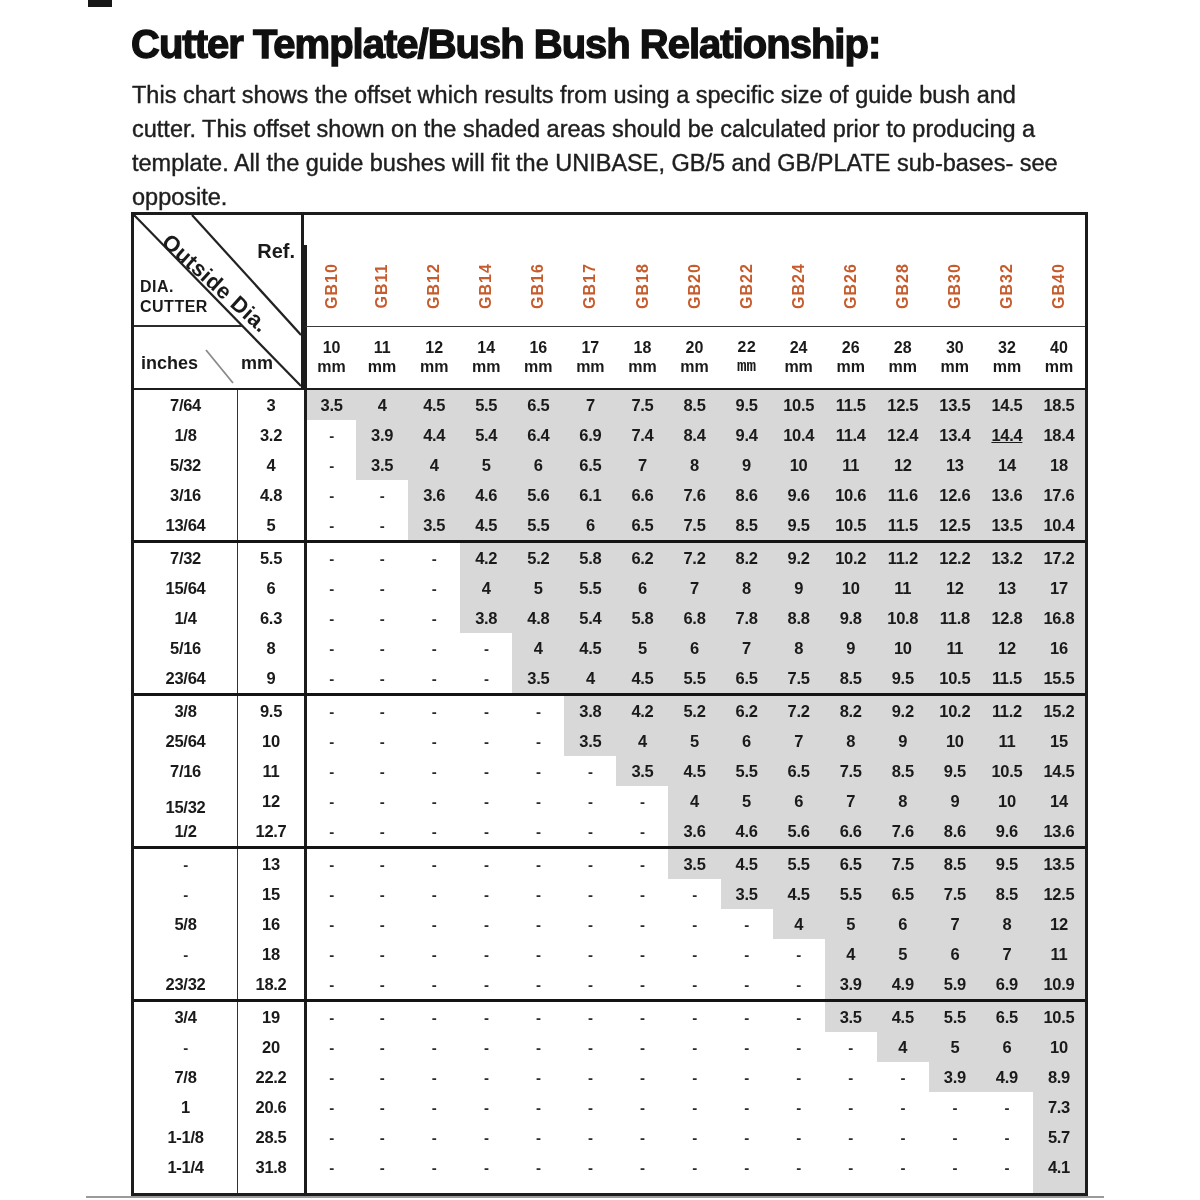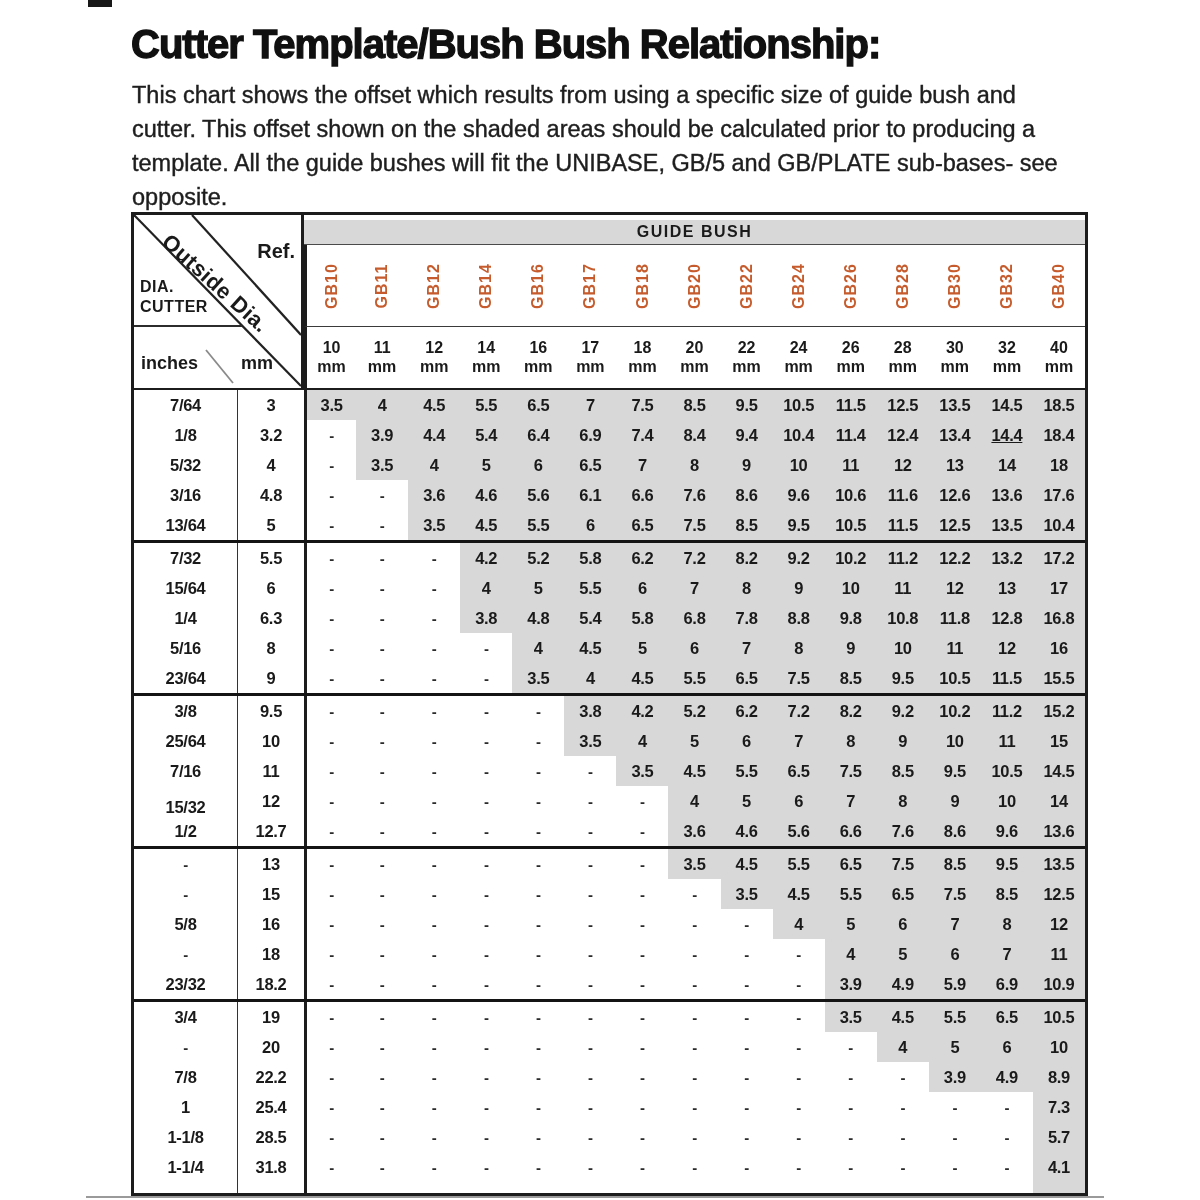--- a/index.html
+++ b/index.html
@@ -98,21 +98,20 @@
     </svg>
     <div class="ref-label">Ref.</div>
     <div class="outside-dia">Outside Dia.</div>
     <div class="dia-cutter">
       <div>DIA.</div>
       <div>CUTTER</div>
     </div>
     <div class="inches-label">inches</div>
     <div class="mm-label">mm</div>
   </div>
-  <div class="band">GUIDE BUSH</div>
 
 <div class="gb bl-thick" style="grid-area: 2 / 3;">
       <span>GB10</span>
     </div>
     <div class="sz bl-thick" style="grid-area: 3 / 3;">
       <div>10</div>
       <div>mm</div>
     </div>
     <div class="gb" style="grid-area: 2 / 4;">
       <span>GB11</span>
@@ -159,21 +158,21 @@
     <div class="gb" style="grid-area: 2 / 10;">
       <span>GB20</span>
     </div>
     <div class="sz" style="grid-area: 3 / 10;">
       <div>20</div>
       <div>mm</div>
     </div>
     <div class="gb" style="grid-area: 2 / 11;">
       <span>GB22</span>
     </div>
-    <div class="sz" style="grid-area: 3 / 11;">
+    <div class="sz" style="grid-area: 3 / 11; font-family: Liberation Mono, monospace;">
       <div>22</div>
       <div>mm</div>
     </div>
     <div class="gb" style="grid-area: 2 / 12;">
       <span>GB24</span>
     </div>
     <div class="sz" style="grid-area: 3 / 12;">
       <div>24</div>
       <div>mm</div>
     </div>
@@ -601,21 +600,21 @@
     <div class="c dash" style="grid-area: 30 / 9;">-</div>
     <div class="c dash" style="grid-area: 30 / 10;">-</div>
     <div class="c dash" style="grid-area: 30 / 11;">-</div>
     <div class="c dash" style="grid-area: 30 / 12;">-</div>
     <div class="c dash" style="grid-area: 30 / 13;">-</div>
     <div class="c dash" style="grid-area: 30 / 14;">-</div>
     <div class="c shaded" style="grid-area: 30 / 15;">3.9</div>
     <div class="c shaded" style="grid-area: 30 / 16;">4.9</div>
     <div class="c shaded" style="grid-area: 30 / 17;">8.9</div>
     <div class="c" style="grid-area: 31 / 1;">1</div>
-    <div class="c bl-thin" style="grid-area: 31 / 2;">25.4</div>
+    <div class="c bl-thin" style="grid-area: 31 / 2;">20.6</div>
     <div class="c dash bl-thick" style="grid-area: 31 / 3;">-</div>
     <div class="c dash" style="grid-area: 31 / 4;">-</div>
     <div class="c dash" style="grid-area: 31 / 5;">-</div>
     <div class="c dash" style="grid-area: 31 / 6;">-</div>
     <div class="c dash" style="grid-area: 31 / 7;">-</div>
     <div class="c dash" style="grid-area: 31 / 8;">-</div>
     <div class="c dash" style="grid-area: 31 / 9;">-</div>
     <div class="c dash" style="grid-area: 31 / 10;">-</div>
     <div class="c dash" style="grid-area: 31 / 11;">-</div>
     <div class="c dash" style="grid-area: 31 / 12;">-</div>

